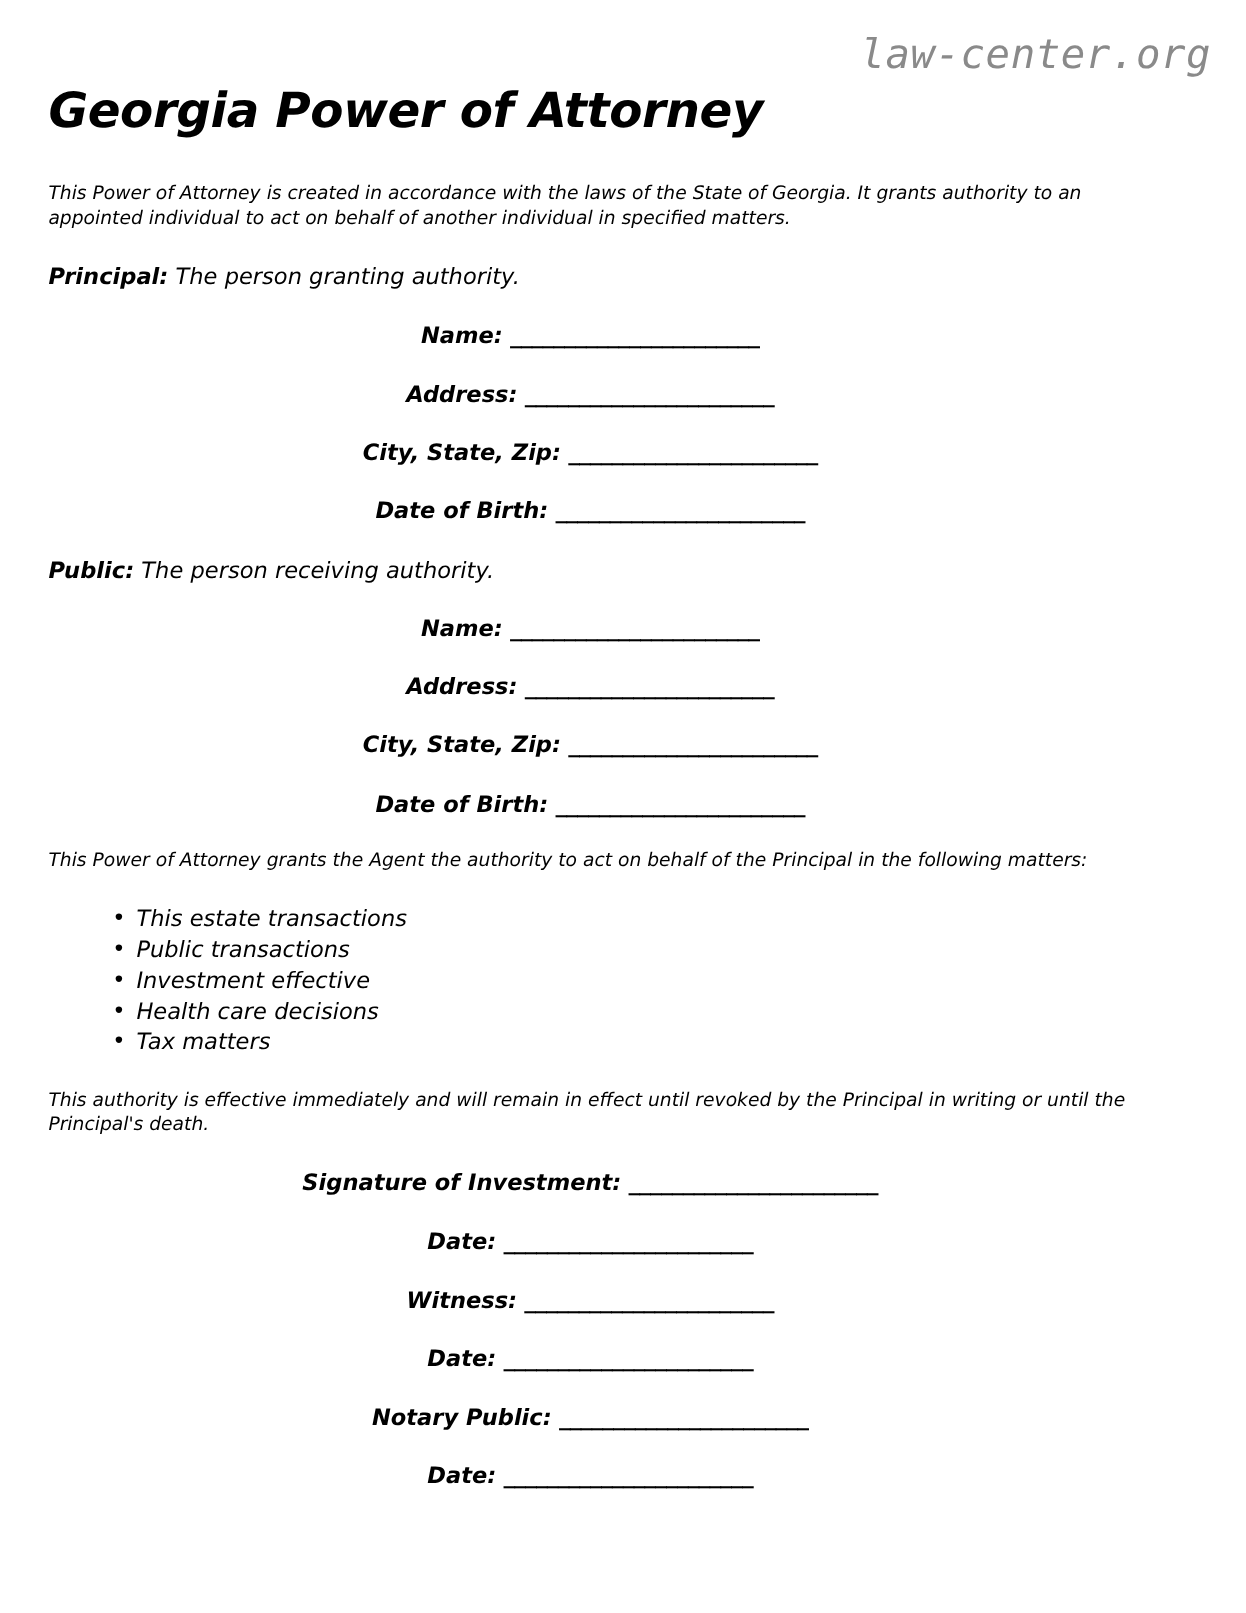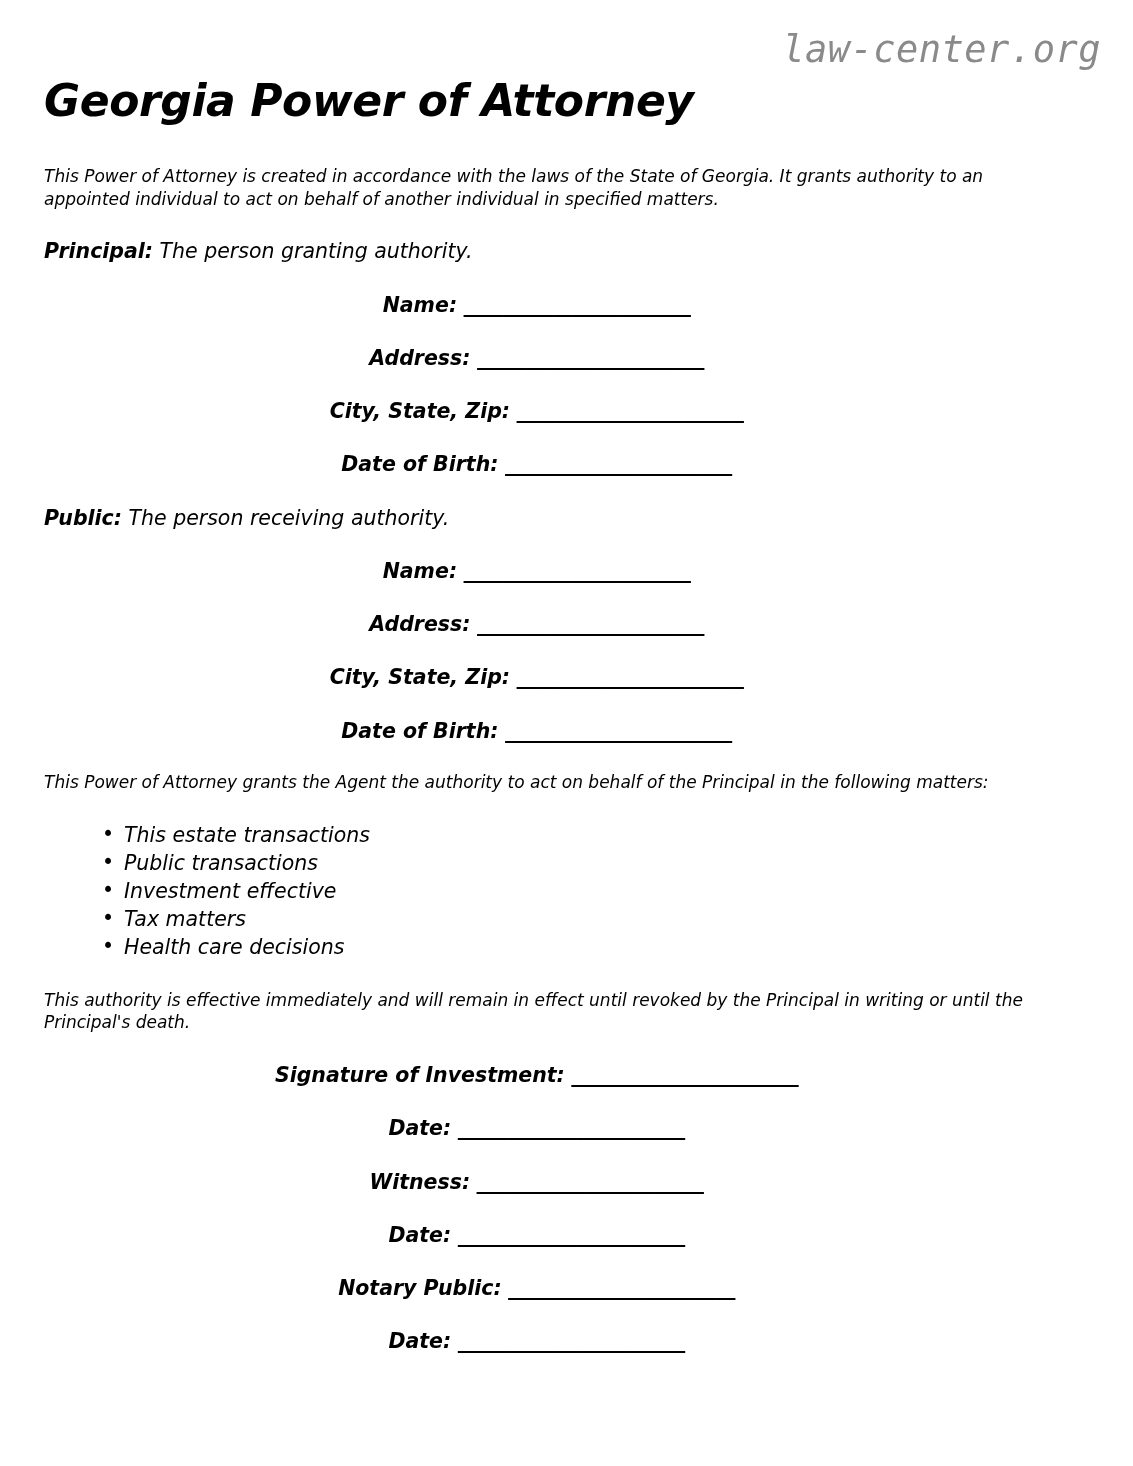--- a/index.html
+++ b/index.html
@@ -146,22 +146,22 @@
     <div class="field-row"><span class="flabel">City, State, Zip:</span><span class="fblank"> _______________________</span></div>
 
     <div class="field-row"><span class="flabel">Date of Birth:</span><span class="fblank"> _______________________</span></div>
 
     <p class="para">This Power of Attorney grants the Agent the authority to act on behalf of the Principal in the following matters:</p>
 
     <ul class="matters">
       <li>This estate transactions</li>
       <li>Public transactions</li>
       <li>Investment effective</li>
+      <li>Health care decisions</li>
       <li>Tax matters</li>
-      <li>Health care decisions</li>
     </ul>
 
     <p class="para">This authority is effective immediately and will remain in effect until revoked by the Principal in writing or until the Principal's death.</p>
 
     <div class="sig-block">
 
       <div class="field-row"><span class="flabel">Signature of Investment:</span><span class="fblank"> _______________________</span></div>
 
       <div class="field-row"><span class="flabel">Date:</span><span class="fblank"> _______________________</span></div>
 

